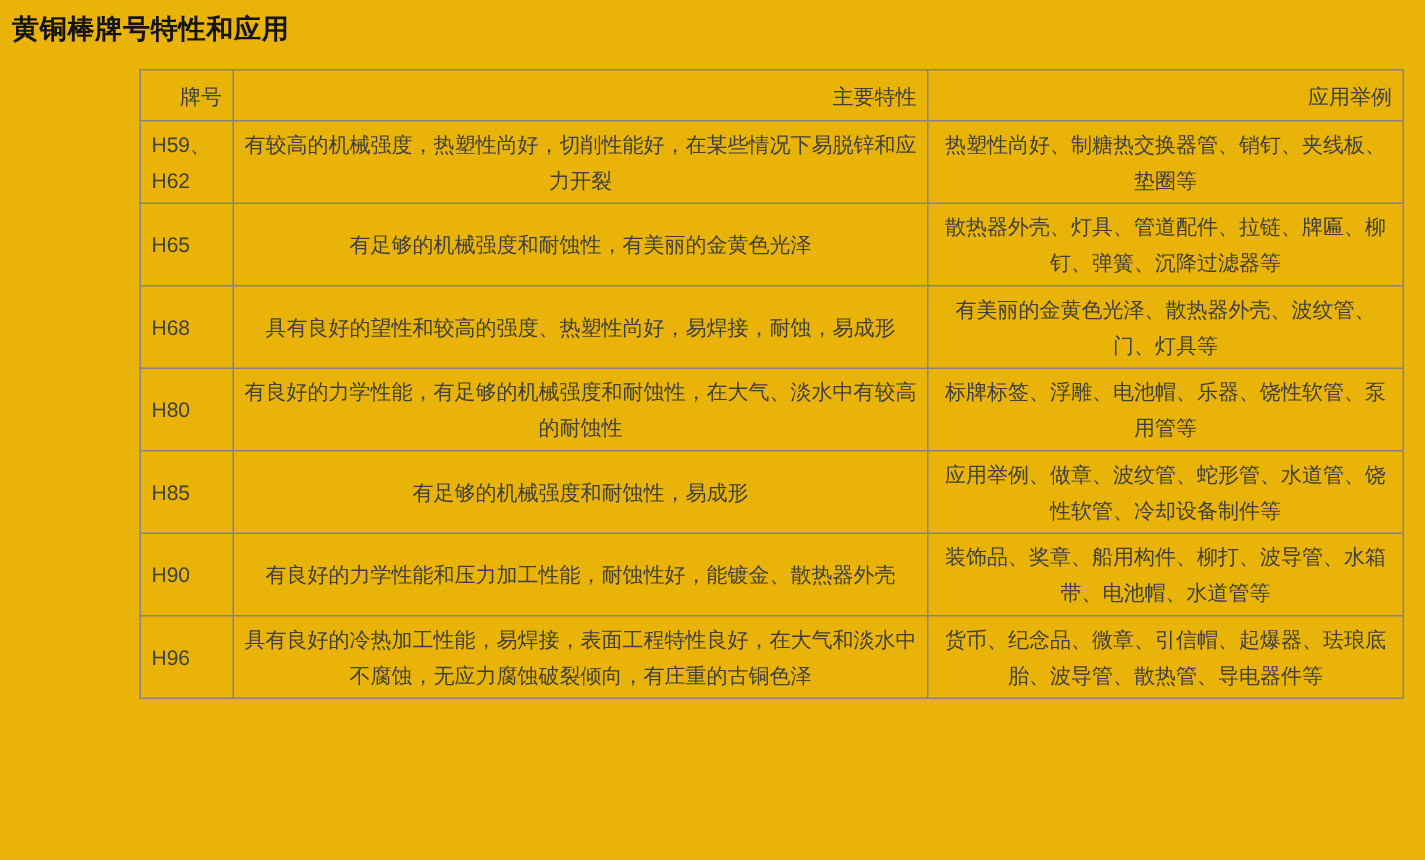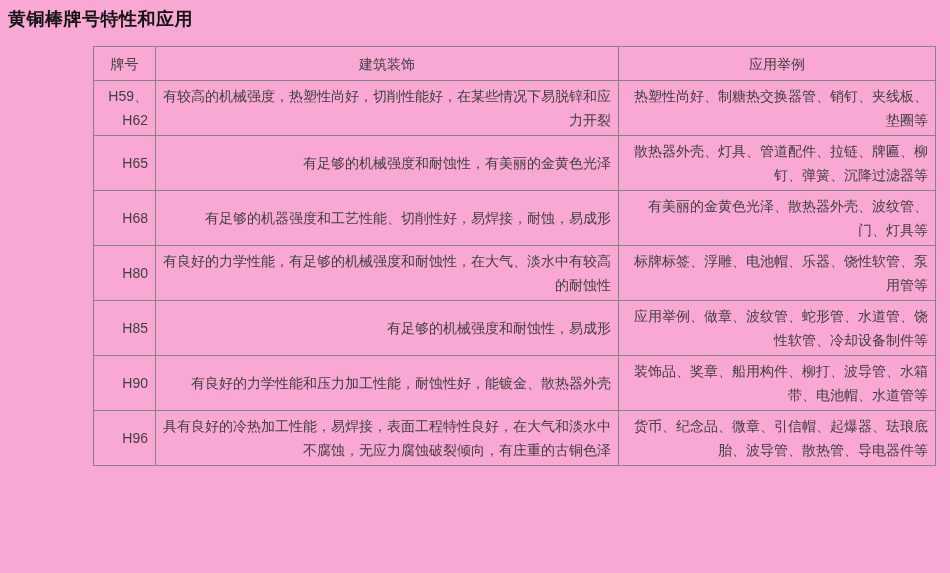--- a/index.html
+++ b/index.html
@@ -6,21 +6,21 @@
     margin: 0;
     padding: 0;
     background: #ffffff;
     font-family: "Liberation Sans", "DejaVu Sans", sans-serif;
     color: #404040;
   }
   .page {
     width: 950px;
     height: 573px;
     overflow: hidden;
-    background: #f9a8d4;
+    background: #eab308;
   }
   .page-title {
     font-size: 18px;
     font-weight: bold;
     color: #141414;
     margin: 7px 0 0 8px;
     letter-spacing: 0.5px;
   }
   table.grade-table {
     border-collapse: collapse;
@@ -34,69 +34,69 @@
   table.grade-table th,
   table.grade-table td {
     border: 1px solid #848484;
     padding: 3px 7px;
     vertical-align: middle;
     overflow: hidden;
     word-break: break-all;
   }
   table.grade-table th {
     font-weight: normal;
-    text-align: center;
+    text-align: right;
     height: 27px;
     margin-top: 21px;
   }
   td.cell-grade {
-    text-align: right;
+    text-align: left;
   }
   td.cell-feature, td.cell-application {
-    text-align: right;
+    text-align: center;
   }
   col.col-grade { width: 62px; }
   col.col-feature { width: 463px; }
   col.col-application { width: 317px; }
 </style>
 </head>
 <body>
 
 <div class="page">
   <h1 class="page-title">黄铜棒牌号特性和应用</h1>
 
   <table class="grade-table">
     <colgroup>
       <col class="col-grade">
       <col class="col-feature">
       <col class="col-application">
     </colgroup>
     <thead>
       <tr>
         <th>牌号</th>
-        <th>建筑装饰</th>
+        <th>主要特性</th>
         <th>应用举例</th>
       </tr>
     </thead>
     <tbody id="table-body">
   <tr>
     <td class="cell-grade">H59、H62</td>
     <td class="cell-feature">有较高的机械强度，热塑性尚好，切削性能好，在某些情况下易脱锌和应力开裂</td>
     <td class="cell-application">热塑性尚好、制糖热交换器管、销钉、夹线板、垫圈等</td>
   </tr>
 
   <tr>
     <td class="cell-grade">H65</td>
     <td class="cell-feature">有足够的机械强度和耐蚀性，有美丽的金黄色光泽</td>
     <td class="cell-application">散热器外壳、灯具、管道配件、拉链、牌匾、柳钉、弹簧、沉降过滤器等</td>
   </tr>
 
   <tr>
     <td class="cell-grade">H68</td>
-    <td class="cell-feature">有足够的机器强度和工艺性能、切削性好，易焊接，耐蚀，易成形</td>
+    <td class="cell-feature">具有良好的望性和较高的强度、热塑性尚好，易焊接，耐蚀，易成形</td>
     <td class="cell-application">有美丽的金黄色光泽、散热器外壳、波纹管、门、灯具等</td>
   </tr>
 
 
   <tr>
     <td class="cell-grade">H80</td>
     <td class="cell-feature">有良好的力学性能，有足够的机械强度和耐蚀性，在大气、淡水中有较高的耐蚀性</td>
     <td class="cell-application">标牌标签、浮雕、电池帽、乐器、饶性软管、泵用管等</td>
   </tr>
 

